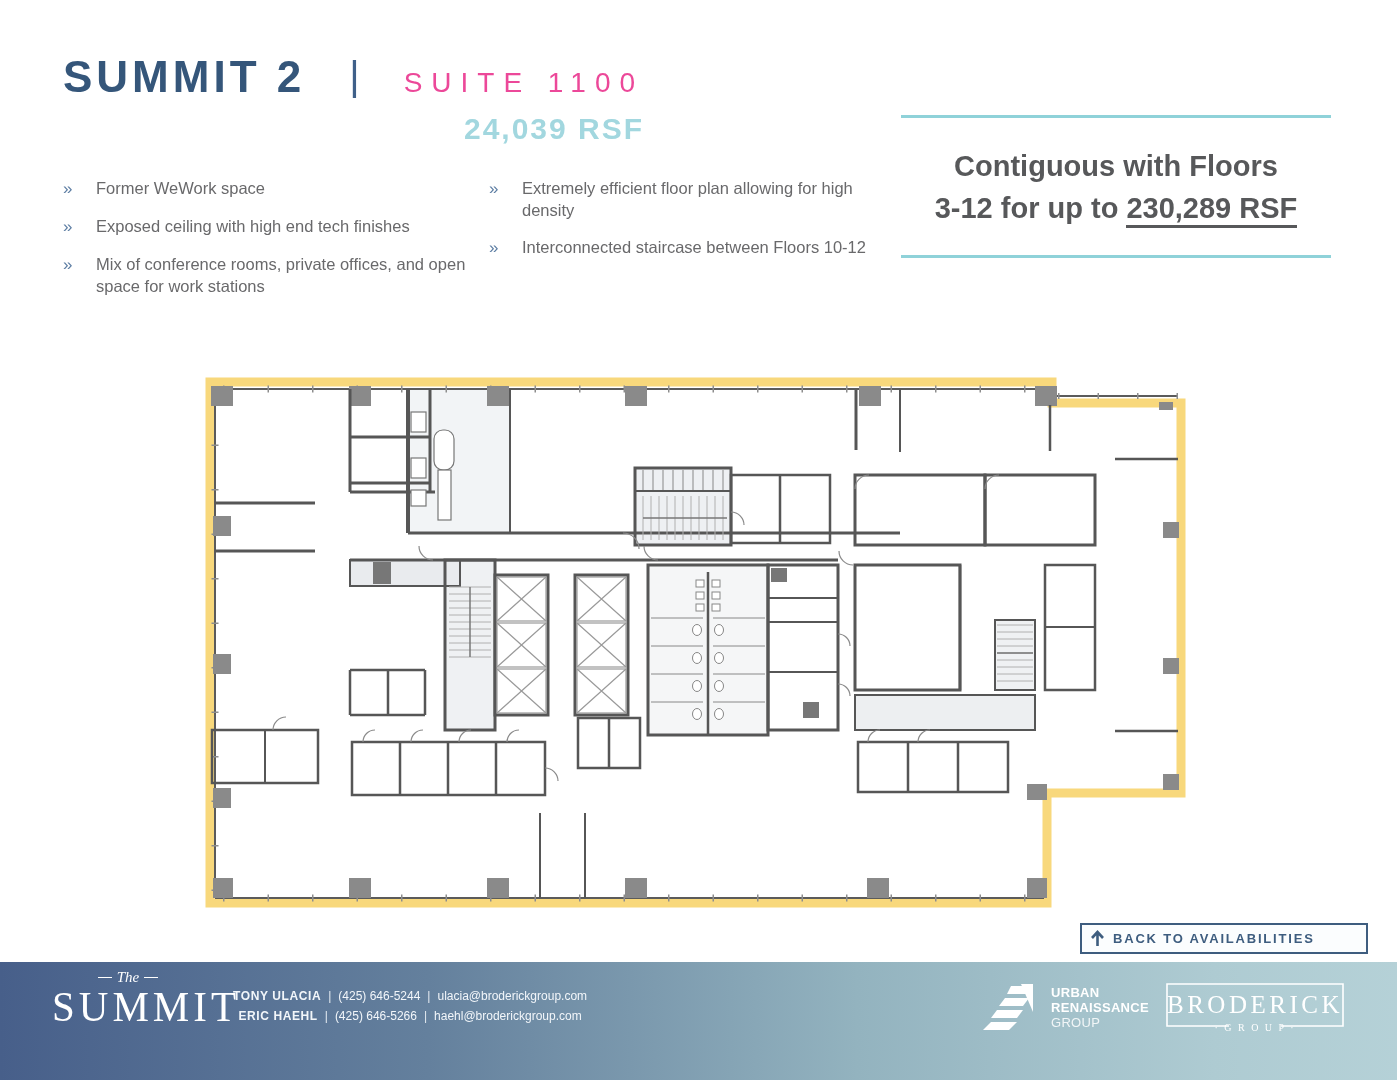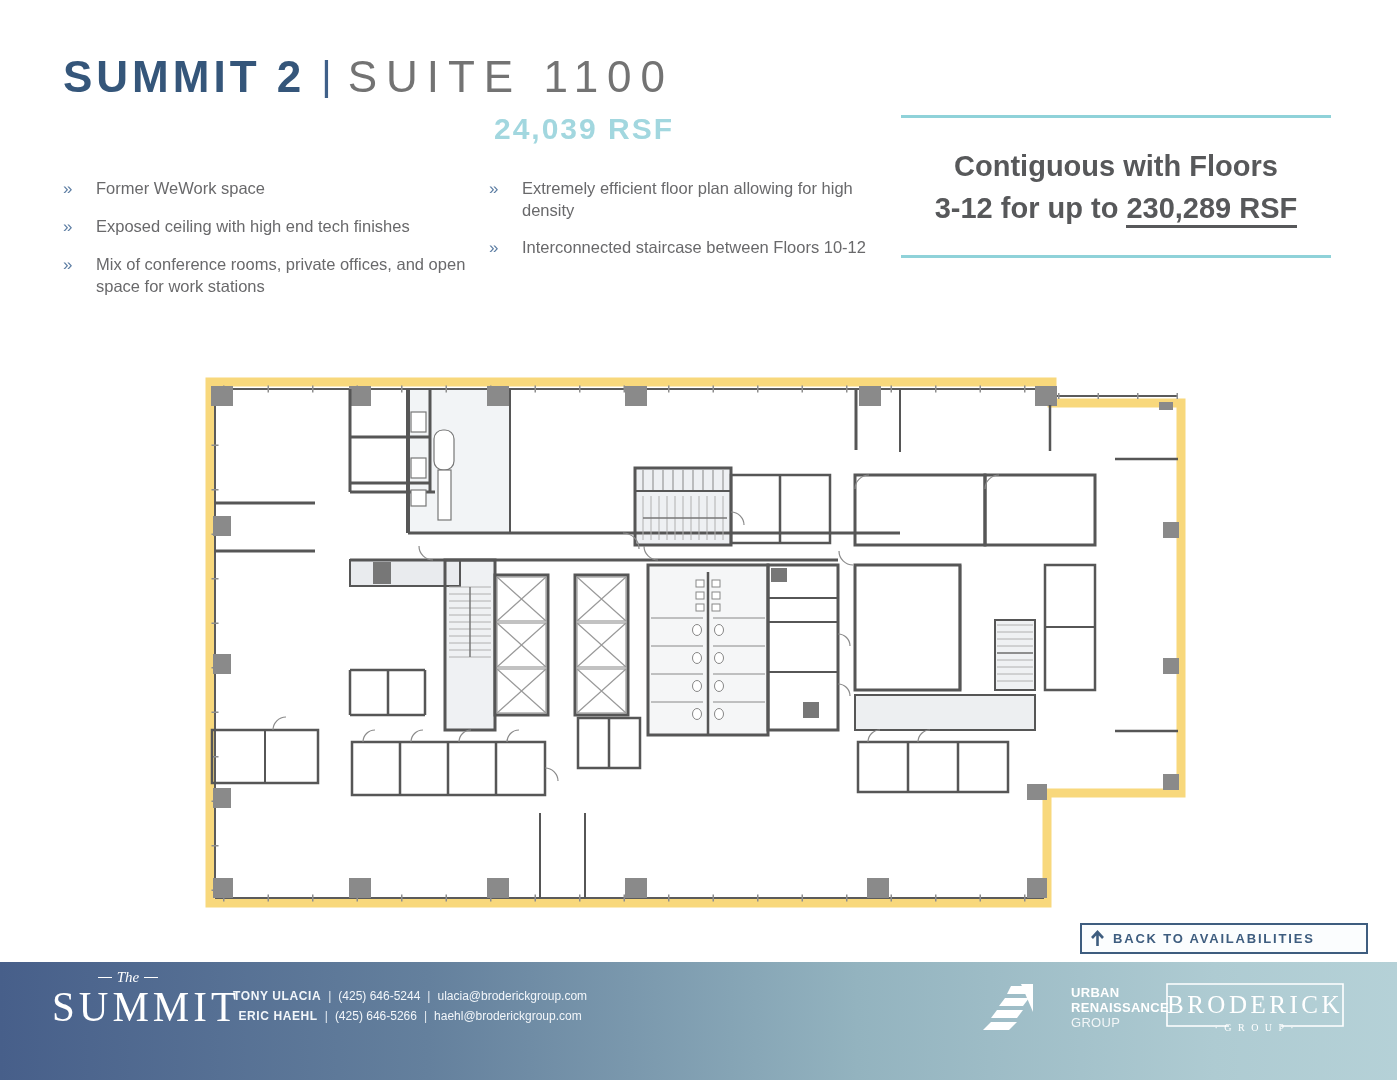--- a/index.html
+++ b/index.html
@@ -1,24 +1,24 @@
 <!DOCTYPE html>
 <html><head>
 <meta charset="utf-8">
 <style>
   html,body{margin:0;padding:0;background:#fff;}
   #page{position:relative;width:1397px;height:1080px;background:#ffffff;overflow:hidden;
         font-family:"Liberation Sans",sans-serif;}
 
   
   #header{position:absolute;left:63px;top:52px;}
-  .title-line{display:flex;align-items:baseline;white-space:nowrap;}
+  .title-line{display:flex;align-items:baseline;white-space:nowrap;gap:28px;}
   .bld{font-size:44px;font-weight:800;letter-spacing:4px;color:#35567a;}
   .sep{font-size:40px;font-weight:400;color:#3f6089;margin:0 16px;transform:translateY(-2px);}
-  .suite{font-size:44px;font-weight:400;letter-spacing:9px;color:#737373;}
+  .suite{font-size:28px;font-weight:400;letter-spacing:9px;color:#ec4899;}
   .rsf{margin-top:10px;font-size:30px;font-weight:bold;letter-spacing:2px;color:#a2d7df;text-align:right;}
 
   
   .feat-col{position:absolute;top:178px;}
   #feat-left{left:63px;width:420px;}
   #feat-right{left:489px;width:400px;}
   .feat-item{display:flex;margin-bottom:16px;}
   .feat-marker{flex:0 0 33px;color:#5c7da3;font-size:17px;line-height:22px;}
   .feat-text{color:#69696b;font-size:16.5px;line-height:21.5px;}
 
@@ -45,21 +45,21 @@
           background:linear-gradient(90deg,#475f8a 0%,#64809d 30%,#93b3bf 60%,#aecbd2 85%,#b6d2d8 100%);padding-left:31px;}
   #summit-logo{position:absolute;left:52px;top:8px;width:152px;text-align:center;color:#fff;}
   .the-script{font-family:"Liberation Serif",serif;font-style:italic;font-size:15px;line-height:14px;
               display:flex;align-items:center;justify-content:center;gap:5px;}
   .the-script::before,.the-script::after{content:"";display:block;width:14px;height:1px;background:#fff;}
   .summit-word{font-family:"Liberation Serif",serif;font-weight:400;font-size:41px;line-height:44px;
                letter-spacing:4px;transform:scaleY(1.04);}
   #contacts{position:absolute;left:233px;top:24px;color:#f2f6fa;font-size:12px;line-height:20px;white-space:nowrap;text-align:center;}
   .c-name{font-weight:bold;letter-spacing:0.6px;}
   .c-sep{margin:0 7px;opacity:0.9;}
-  #urg-logo{position:absolute;left:983px;top:20px;display:flex;align-items:center;color:#fff;gap:20px;}
+  #urg-logo{position:absolute;left:983px;top:20px;display:flex;align-items:center;color:#fff;}
   #urg-text{margin-left:10px;font-size:13px;font-weight:bold;line-height:15px;letter-spacing:0.3px;}
   #urg-text .light{font-weight:400;opacity:0.85;}
   #broderick-logo{position:absolute;left:1163px;top:18px;}
 </style>
 </head>
 <body>
 
 <div id="page">
 
   <div id="header">

